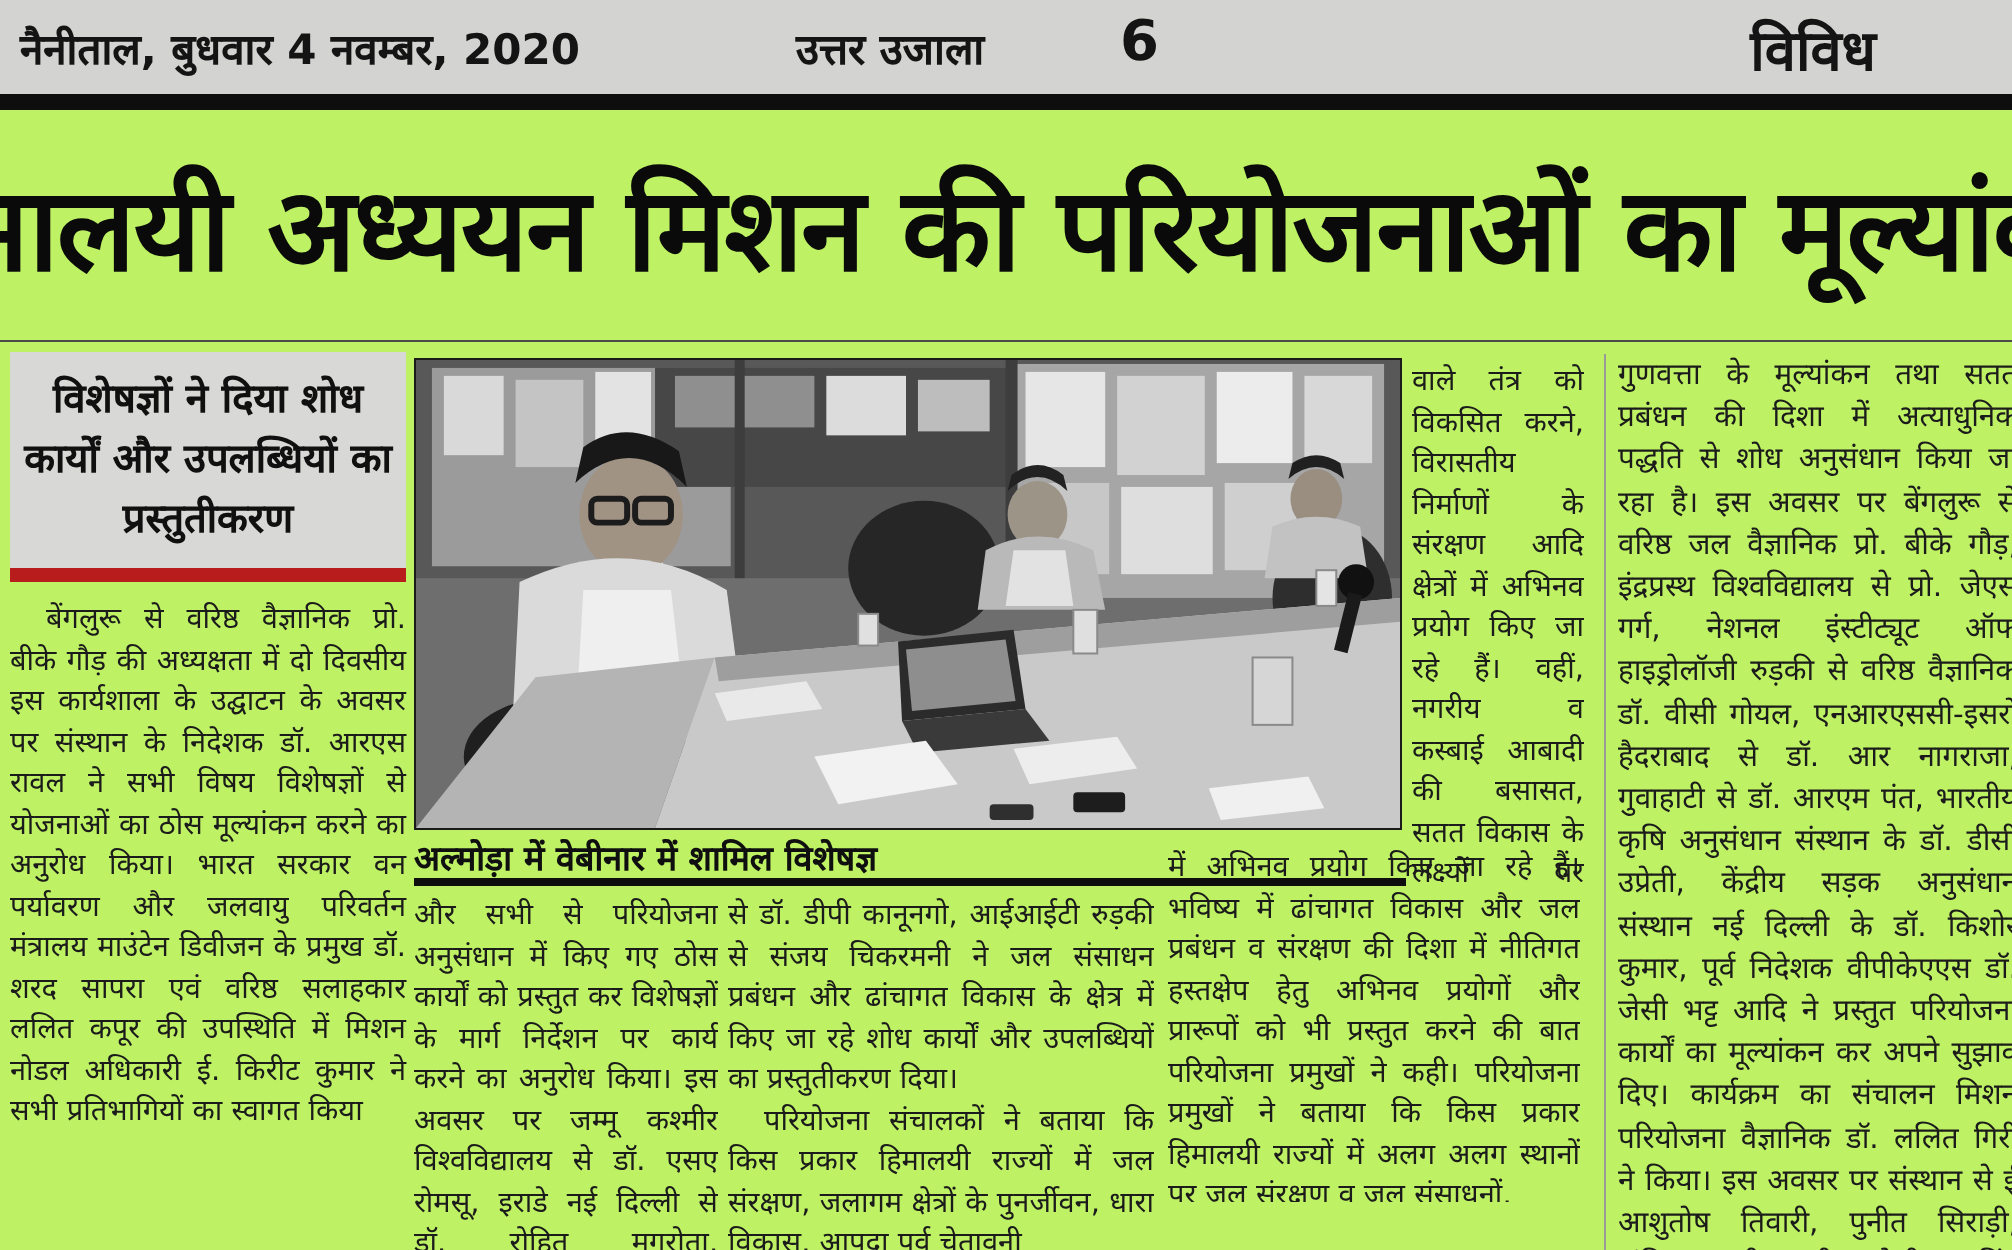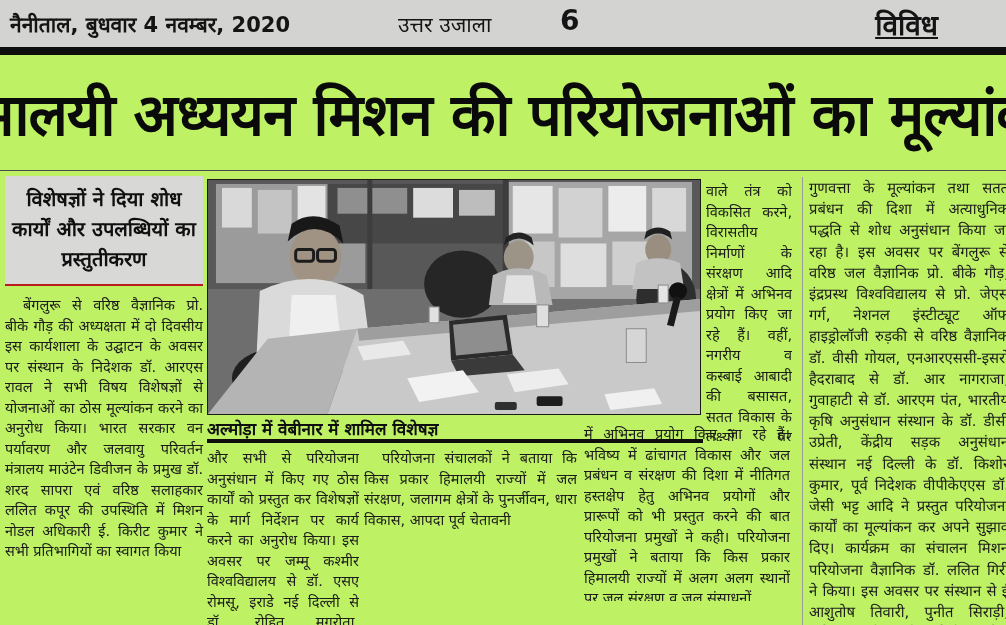--- a/index.html
+++ b/index.html
@@ -7,40 +7,40 @@
     position:relative;width:1006px;height:625px;overflow:hidden;
     background:#bef264;color:#141414;
     font-family:"DejaVu Sans","Liberation Sans",sans-serif;
   }
   
   .masthead{
     position:absolute;left:0;top:0;width:1006px;height:47px;
     background:#d3d3d1;display:flex;align-items:center;
   }
   .mh-date{position:absolute;left:10px;font-size:21px;font-weight:bold;letter-spacing:0px;}
-  .mh-paper{position:absolute;left:398px;font-size:21px;font-weight:normal;}
+  .mh-paper{position:absolute;left:398px;font-size:21px;font-weight:bold;}
   .mh-pageno{position:absolute;left:560px;top:4px;font-size:28px;font-weight:bold;}
-  .mh-section{position:absolute;right:68px;font-size:28px;font-weight:bold;text-decoration:underline;}
+  .mh-section{position:absolute;right:68px;font-size:28px;font-weight:bold;}
   .mh-rule{position:absolute;left:0;top:47px;width:1006px;height:8px;background:#0e0e0e;}
   
   .headline{
     position:absolute;left:0;top:58px;width:1006px;height:108px;
     display:flex;align-items:center;justify-content:center;
     font-size:58px;font-weight:bold;letter-spacing:-1px;color:#0a0a0a;
     white-space:nowrap;
   }
   .headline-rule{position:absolute;left:0;top:170px;width:1006px;height:1px;background:#4a4a4a;}
   
   .body-txt{font-size:14.5px;line-height:20.5px;text-align:justify;color:#1b1b1b;}
   .body-txt p{margin:0;}
   .body-txt p.ind{text-indent:18px;}
   
   .col1{position:absolute;left:5px;top:176px;width:198px;}
   .subhead{
-    background:#d8d8d6;border-bottom:2px solid #b91c1c;
+    background:#d8d8d6;border-bottom:7px solid #b91c1c;
     font-size:20px;line-height:30px;font-weight:bold;text-align:center;
     padding:8px 4px 10px 4px;color:#101010;
   }
   .col1 .body-txt{margin-top:9px;}
   
   .photo{
     position:absolute;left:207px;top:179px;width:494px;height:236px;
     border:1px solid #1a1a1a;box-sizing:border-box;background:#777;
   }
   .photo svg{display:block;width:100%;height:100%;}
@@ -161,20 +161,21 @@
   <div class="caption">अल्मोड़ा में वेबीनार में शामिल विशेषज्ञ</div>
 
   <div class="side-col body-txt">
     <p>वाले तंत्र को विकसित करने, विरासतीय निर्माणों के संरक्षण आदि क्षेत्रों में अभिनव प्रयोग किए जा रहे हैं। वहीं, नगरीय व कस्बाई आबादी की बसासत, सतत विकास के लक्ष्यों पर आधारित निर्माण व पुरातन निर्माण आदि के संरक्षण की दिशा</p>
   </div>
 
   <div class="col2 body-txt">
     <p>और सभी से परियोजना अनुसंधान में किए गए ठोस कार्यों को प्रस्तुत कर विशेषज्ञों के मार्ग निर्देशन पर कार्य करने का अनुरोध किया। इस अवसर पर जम्मू कश्मीर विश्वविद्यालय से डॉ. एसए रोमसू, इराडे नई दिल्ली से डॉ. रोहित मगरोता, पीएसआई देहरादून से डॉ. देवाशीष सेन, सिक्किम से डॉ. घनश्याम शर्मा, सीएसआईआर रुड़की</p>
   </div>
   <div class="col3 body-txt">
+    <p>से डॉ. डीपी कानूनगो, आईआईटी रुड़की से संजय चिकरमनी ने जल संसाधन प्रबंधन और ढांचागत विकास के क्षेत्र में किए जा रहे शोध कार्यों और उपलब्धियों का प्रस्तुतीकरण दिया।</p>
     <p class="ind">परियोजना संचालकों ने बताया कि किस प्रकार हिमालयी राज्यों में जल संरक्षण, जलागम क्षेत्रों के पुनर्जीवन, धारा विकास, आपदा पूर्व चेतावनी</p>
   </div>
   <div class="col4 body-txt">
     <p>में अभिनव प्रयोग किए जा रहे हैं। भविष्य में ढांचागत विकास और जल प्रबंधन व संरक्षण की दिशा में नीतिगत हस्तक्षेप हेतु अभिनव प्रयोगों और प्रारूपों को भी प्रस्तुत करने की बात परियोजना प्रमुखों ने कही। परियोजना प्रमुखों ने बताया कि किस प्रकार हिमालयी राज्यों में अलग अलग स्थानों पर जल संरक्षण व जल संसाधनों,</p>
   </div>
 
   <div class="col5">
     <div class="body-txt">
       <p>गुणवत्ता के मूल्यांकन तथा सतत प्रबंधन की दिशा में अत्याधुनिक पद्धति से शोध अनुसंधान किया जा रहा है। इस अवसर पर बेंगलुरू से वरिष्ठ जल वैज्ञानिक प्रो. बीके गौड़, इंद्रप्रस्थ विश्वविद्यालय से प्रो. जेएस गर्ग, नेशनल इंस्टीट्यूट ऑफ हाइड्रोलॉजी रुड़की से वरिष्ठ वैज्ञानिक डॉ. वीसी गोयल, एनआरएससी-इसरो हैदराबाद से डॉ. आर नागराजा, गुवाहाटी से डॉ. आरएम पंत, भारतीय कृषि अनुसंधान संस्थान के डॉ. डीसी उप्रेती, केंद्रीय सड़क अनुसंधान संस्थान नई दिल्ली के डॉ. किशोर कुमार, पूर्व निदेशक वीपीकेएएस डॉ. जेसी भट्ट आदि ने प्रस्तुत परियोजना कार्यों का मूल्यांकन कर अपने सुझाव दिए। कार्यक्रम का संचालन मिशन परियोजना वैज्ञानिक डॉ. ललित गिरी ने किया। इस अवसर पर संस्थान से ई आशुतोष तिवारी, पुनीत सिराड़ी, अंकित ध्यानी, अशीष जोशी, अरविंद कुमार आदि ने सहयोग किया।</p>
     </div>

